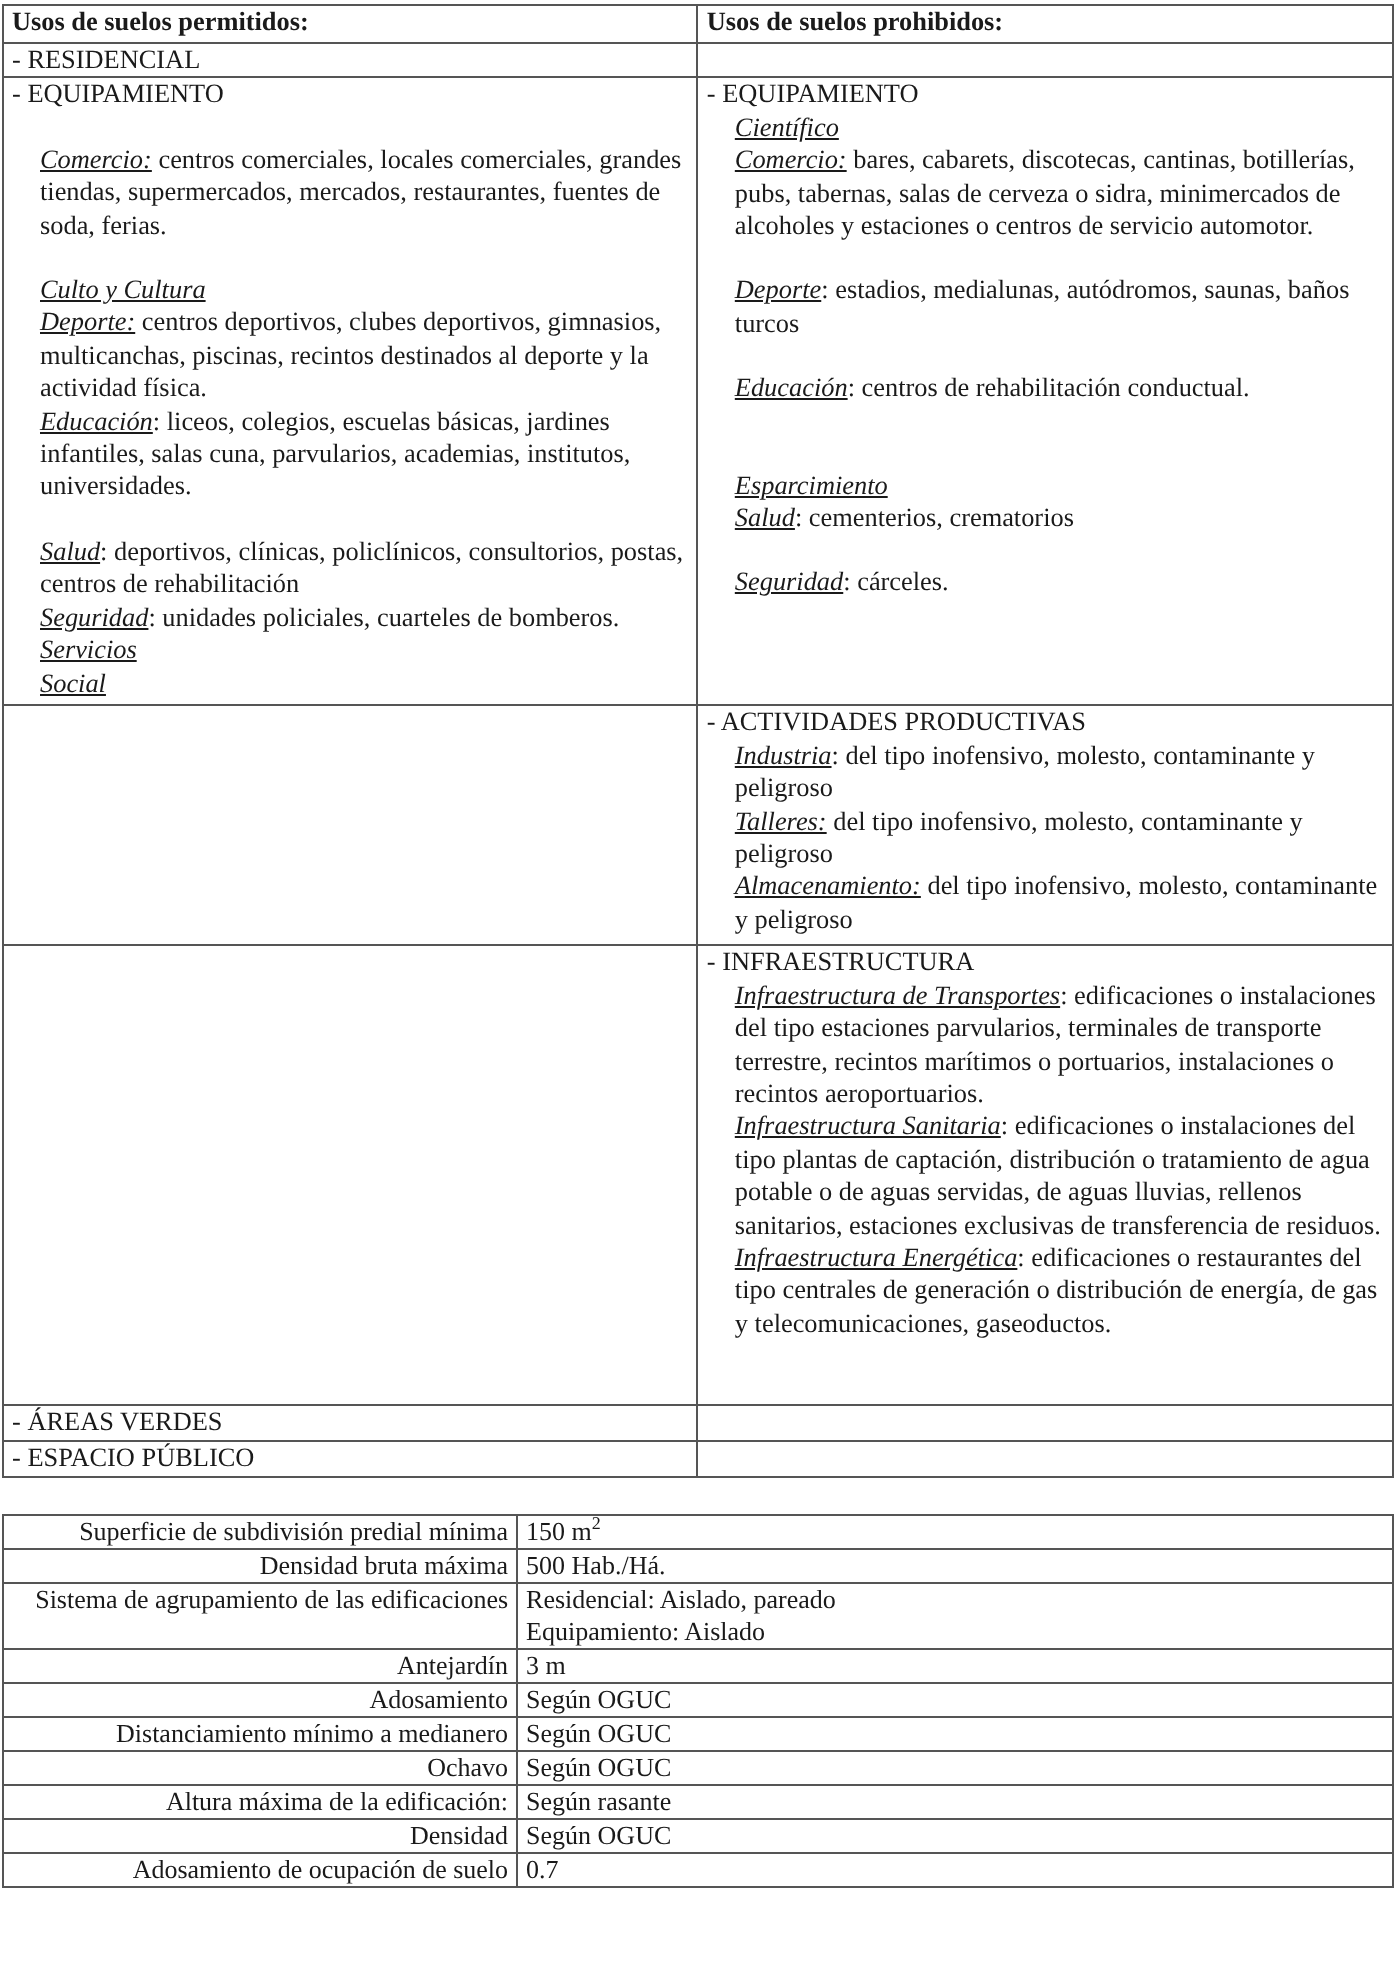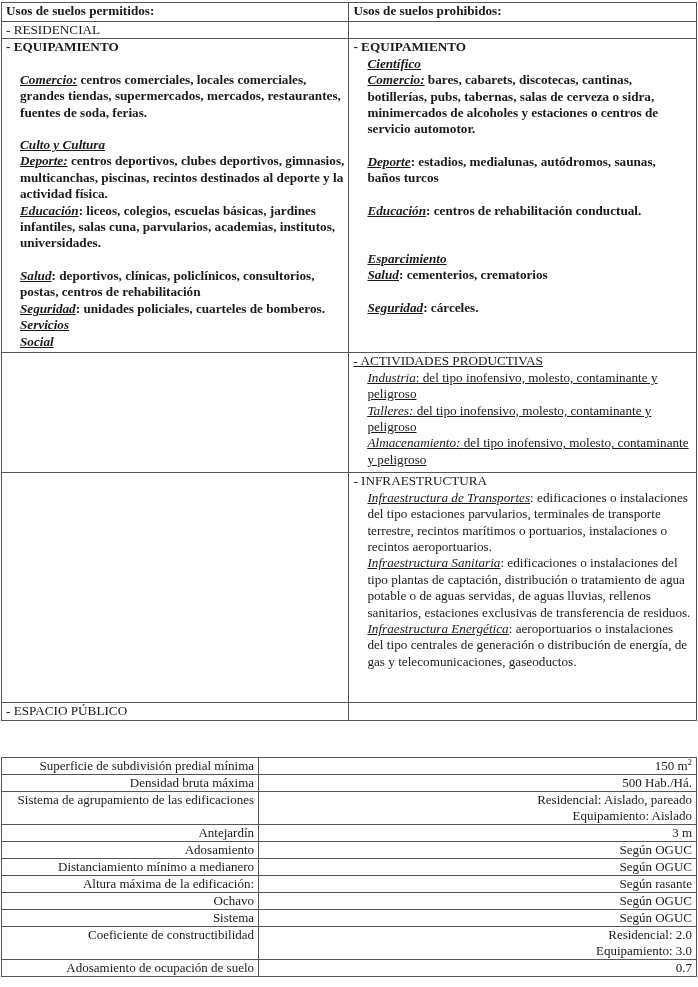--- a/index.html
+++ b/index.html
@@ -8,26 +8,26 @@
   table { border-collapse: collapse; }
   .uses { position: absolute; left: 1px; top: 2px; width: 696px; }
   .uses td { border: 1px solid #555; vertical-align: top; padding: 0 4px; }
   .uses td.l { width: 340px; }
   .uses td.r { width: 340px; }
   .hdr td { font-weight: bold; height: 18px; }
   .sec { height: 17px; margin-top: 32px; }
   .indent { padding-left: 14px; }
   u.cat { font-style: italic; }
   .gap { height: 16px; }
-  .row-equip td { height: 313px; font-weight: bold; }
-  .row-act td { height: 119px; text-decoration: underline; }
+  .row-equip td { height: 313px; }
+  .row-act td { height: 119px; }
   .row-infra td { height: 229px; }
   .row-small td { height: 17px; }
   .params { position: absolute; left: 1px; top: 757px; width: 696px; }
-  .params td { border: 1px solid #555; padding: 0 4px; font-size: 13px; line-height: 16px; vertical-align: top; text-align: right; }
+  .params td { border: 1px solid #555; padding: 0 4px; font-size: 13px; line-height: 16px; vertical-align: top; }
   .params td.k { text-align: right; width: 249px; }
   .params td.v { width: 431px; }
   sup { font-size: 9px; line-height: 0; }
 </style>
 </head>
 <body>
 
 <table class="uses">
   <tbody>
       <tr class="hdr">
@@ -77,22 +77,26 @@
       <div class="indent"><u class="cat">Talleres:</u><span> del tipo inofensivo, molesto, contaminante y peligroso</span></div>
       <div class="indent"><u class="cat">Almacenamiento:</u><span> del tipo inofensivo, molesto, contaminante y peligroso</span></div>
     </td>
   </tr>
   <tr class="row-infra">
     <td class="l"></td>
     <td class="r">
       <div>- INFRAESTRUCTURA</div>
       <div class="indent"><u class="cat">Infraestructura de Transportes</u><span>: edificaciones o instalaciones del tipo estaciones parvularios, terminales de transporte terrestre, recintos marítimos o portuarios, instalaciones o recintos aeroportuarios.</span></div>
       <div class="indent"><u class="cat">Infraestructura Sanitaria</u><span>: edificaciones o instalaciones del tipo plantas de captación, distribución o tratamiento de agua potable o de aguas servidas, de aguas lluvias, rellenos sanitarios, estaciones exclusivas de transferencia de residuos.</span></div>
-      <div class="indent"><u class="cat">Infraestructura Energética</u><span>: aeroportuarios o instalaciones del tipo centrales de generación o distribución de energía, de gas y telecomunicaciones, gaseoductos.</span></div>
+      <div class="indent"><u class="cat">Infraestructura Energética</u><span>: edificaciones o restaurantes del tipo centrales de generación o distribución de energía, de gas y telecomunicaciones, gaseoductos.</span></div>
     </td>
+  </tr>
+  <tr class="row-small">
+    <td class="l">- ÁREAS VERDES</td>
+    <td class="r"></td>
   </tr>
   <tr class="row-small">
     <td class="l">- ESPACIO PÚBLICO</td>
     <td class="r"></td>
   </tr>
 </tbody>
   </table>
 
 <table class="params">
   <tbody id="params-body">
@@ -114,33 +118,29 @@
       </tr>
       <tr>
         <td class="k">Adosamiento</td>
         <td class="v"><span>Según OGUC</span></td>
       </tr>
       <tr>
         <td class="k">Distanciamiento mínimo a medianero</td>
         <td class="v"><span>Según OGUC</span></td>
       </tr>
       <tr>
+        <td class="k">Ochavo</td>
+        <td class="v"><span>Según OGUC</span></td>
+      </tr>
+      <tr>
         <td class="k">Altura máxima de la edificación:</td>
         <td class="v"><span>Según rasante</span></td>
       </tr>
       <tr>
-        <td class="k">Ochavo</td>
+        <td class="k">Densidad</td>
         <td class="v"><span>Según OGUC</span></td>
-      </tr>
-      <tr>
-        <td class="k">Sistema</td>
-        <td class="v"><span>Según OGUC</span></td>
-      </tr>
-      <tr>
-        <td class="k">Coeficiente de constructibilidad</td>
-        <td class="v"><span>Residencial: 2.0</span><div>Equipamiento: 3.0</div></td>
       </tr>
       <tr>
         <td class="k">Adosamiento de ocupación de suelo</td>
         <td class="v"><span>0.7</span></td>
       </tr>
     </tbody>
 </table>
 
 </body></html>

